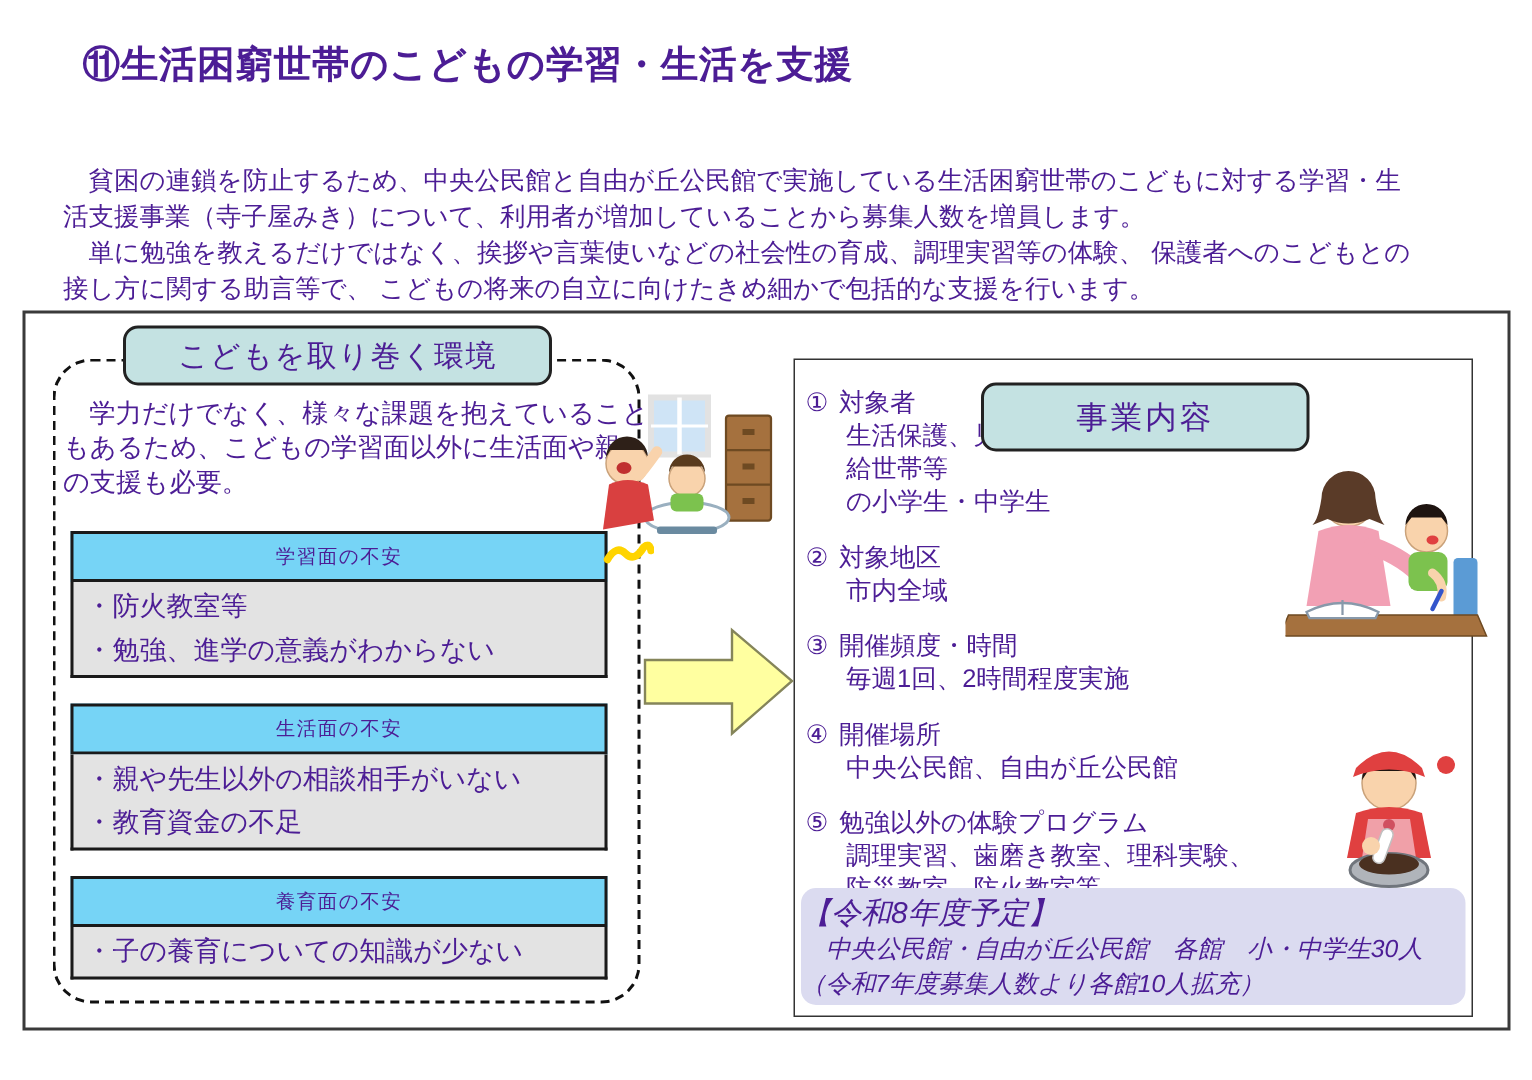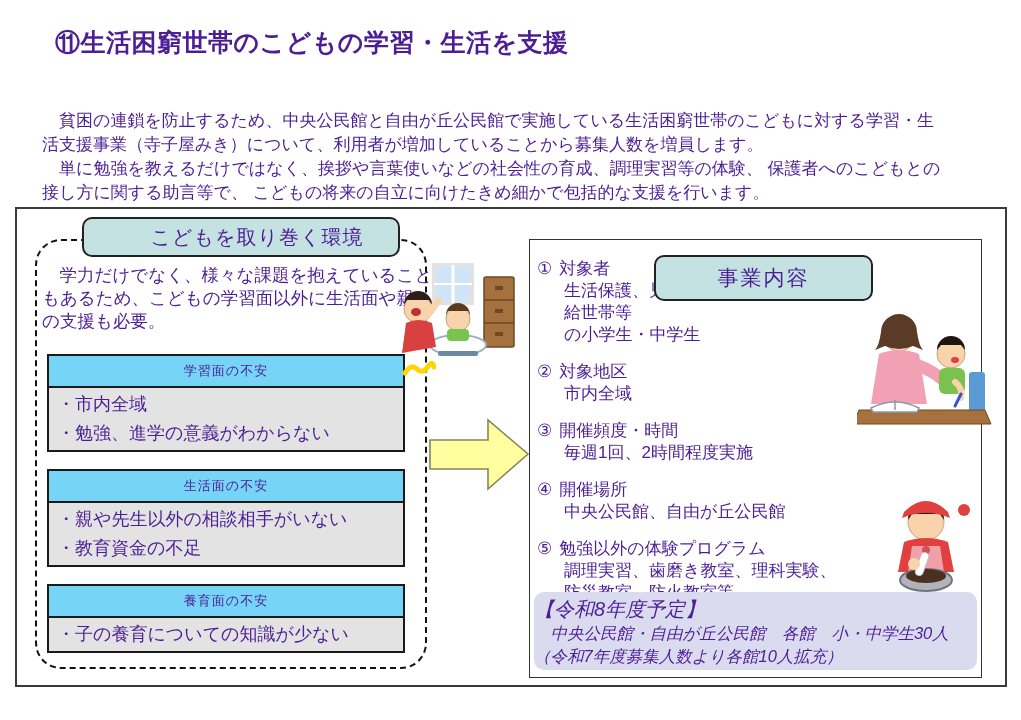--- a/index.html
+++ b/index.html
@@ -13,21 +13,21 @@
 
   .outer-box{position:absolute;left:15px;top:207px;width:988px;height:476px;
              border:2px solid #3a3a3a;background:#fff;}
 
   
   .env-box{position:absolute;left:18px;top:30px;width:388px;height:426px;
            border:2px dashed #111;border-radius:26px;}
   .env-header{position:absolute;left:65px;top:8px;width:282px;height:36px;z-index:3;
               background:#c4e2e2;border:2px solid #222;border-radius:10px;
               display:flex;align-items:center;justify-content:center;
-              font-size:20px;letter-spacing:1px;padding-left:32px;}
+              font-size:20px;letter-spacing:1px;}
   .env-desc{position:absolute;left:25px;top:55px;width:392px;z-index:2;
             font-size:17.5px;line-height:23px;white-space:pre-line;}
   .sec{position:absolute;left:30px;width:358px;z-index:2;}
   .sec-h{height:30px;background:#76d4f6;border:2px solid #1a1a1a;
          display:flex;align-items:center;justify-content:center;font-size:13px;letter-spacing:1px;}
   .sec-b{background:#e3e3e3;border:2px solid #1a1a1a;border-top:none;
          font-size:18px;line-height:29px;padding:2px 6px 2px 8px;}
   .sec1{top:145px;} .sec2{top:260px;border-radius:26px;} .sec3{top:375px;}
 
   
@@ -68,21 +68,21 @@
 
   <div class="outer-box">
 
     <div class="env-box"></div>
     <div class="env-header">こどもを取り巻く環境</div>
     <div class="env-desc">　学力だけでなく、様々な課題を抱えていることもあるため、こどもの学習面以外に生活面や親への支援も必要。</div>
 
     <div class="sec sec1">
       <div class="sec-h">学習面の不安</div>
       <div class="sec-b">
-        <div>・市内全域</div>
+        <div>・防火教室等</div>
         <div>・勉強、進学の意義がわからない</div>
       </div>
     </div>
 
     <div class="sec sec2">
       <div class="sec-h">生活面の不安</div>
       <div class="sec-b">
         <div>・親や先生以外の相談相手がいない</div>
         <div>・教育資金の不足</div>
       </div>

